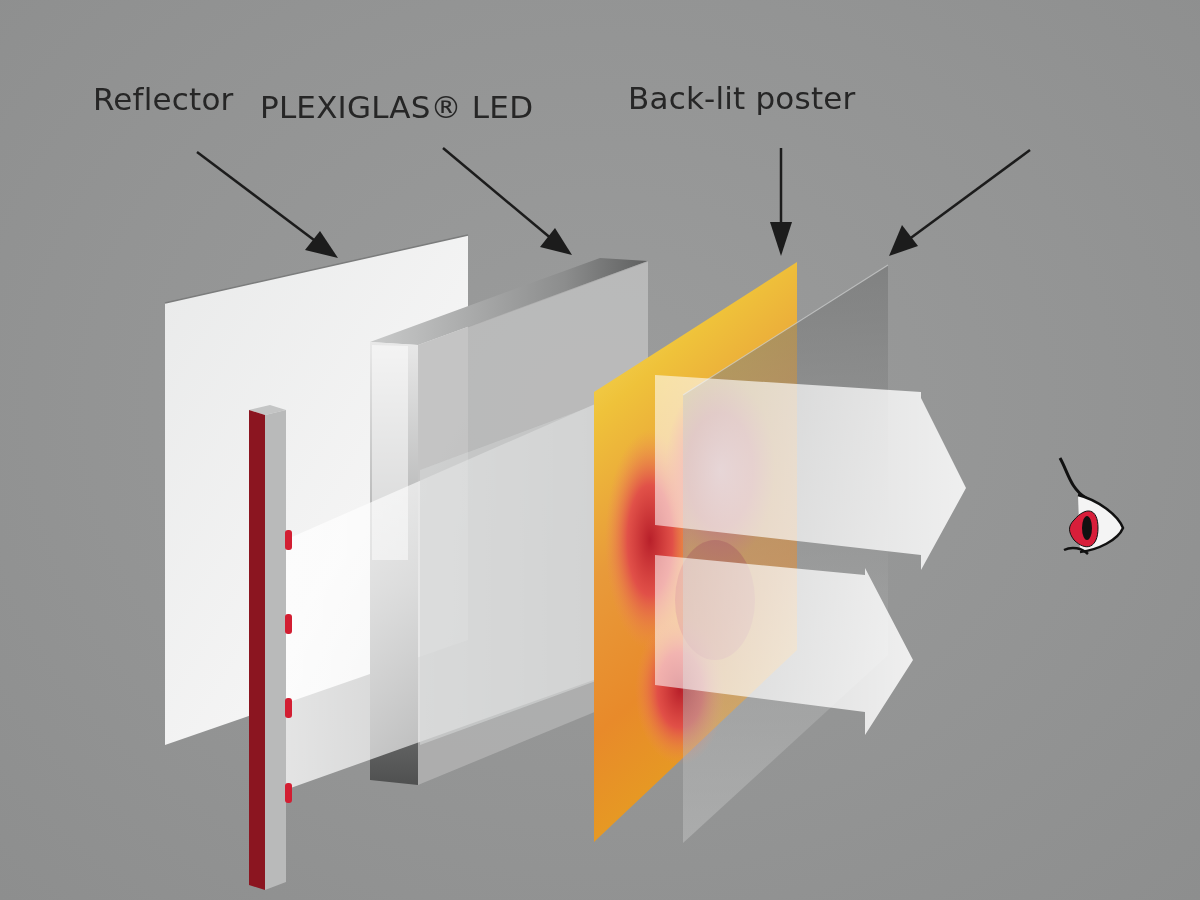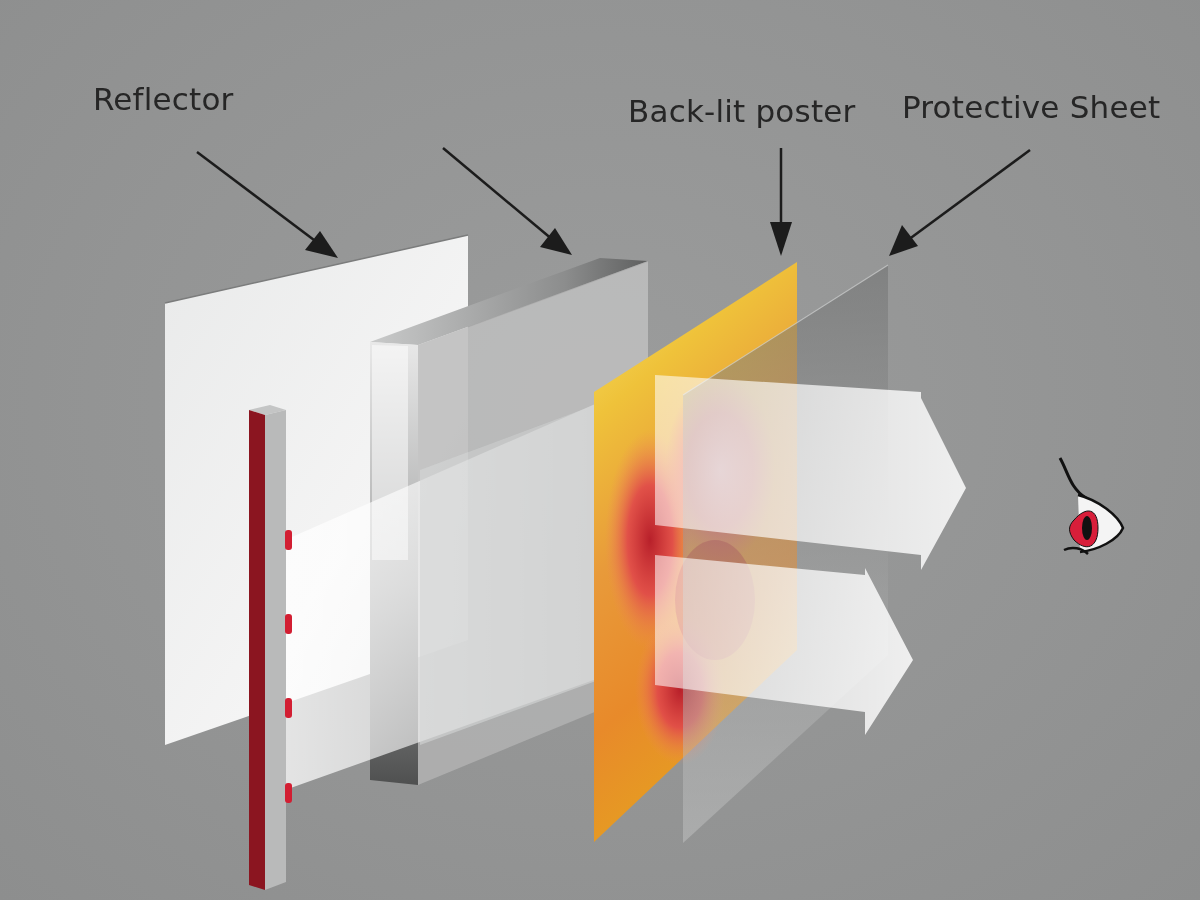--- a/index.html
+++ b/index.html
@@ -139,16 +139,16 @@
   <g transform="translate(1058,450)">
     <path d="M2,8 C10,22 12,38 28,48" stroke="#111" stroke-width="3" fill="none"></path>
     <path d="M20,45 C40,50 60,65 65,78 C60,90 40,100 22,102" stroke="#111" stroke-width="2.5" fill="#f4f4f4"></path>
     <path d="M16,70 C28,56 40,58 40,78 C40,98 28,102 16,90 C10,82 10,76 16,70 Z" fill="#d81e3a" stroke="#111" stroke-width="1"></path>
     <ellipse cx="29" cy="78" rx="5" ry="12" fill="#111"></ellipse>
     <path d="M6,100 C14,96 24,98 30,104" stroke="#111" stroke-width="2.5" fill="none"></path>
   </g>
 </svg>
 
 <div class="label" style="left:85px; top:84px;margin-left:8px;">Reflector</div>
-<div class="label" style="left:628px; top:96px;text-align:center;">Back-lit poster</div>
-<div class="label" style="left:902px; top:92px;">Protective Sheet</div>
+<div class="label" style="left:260px; top:92px;">PLEXIGLAS® LED</div>
+<div class="label" style="left:628px; top:83px;text-align:center;">Back-lit poster</div>
 
 </div>
 
 </body></html>

